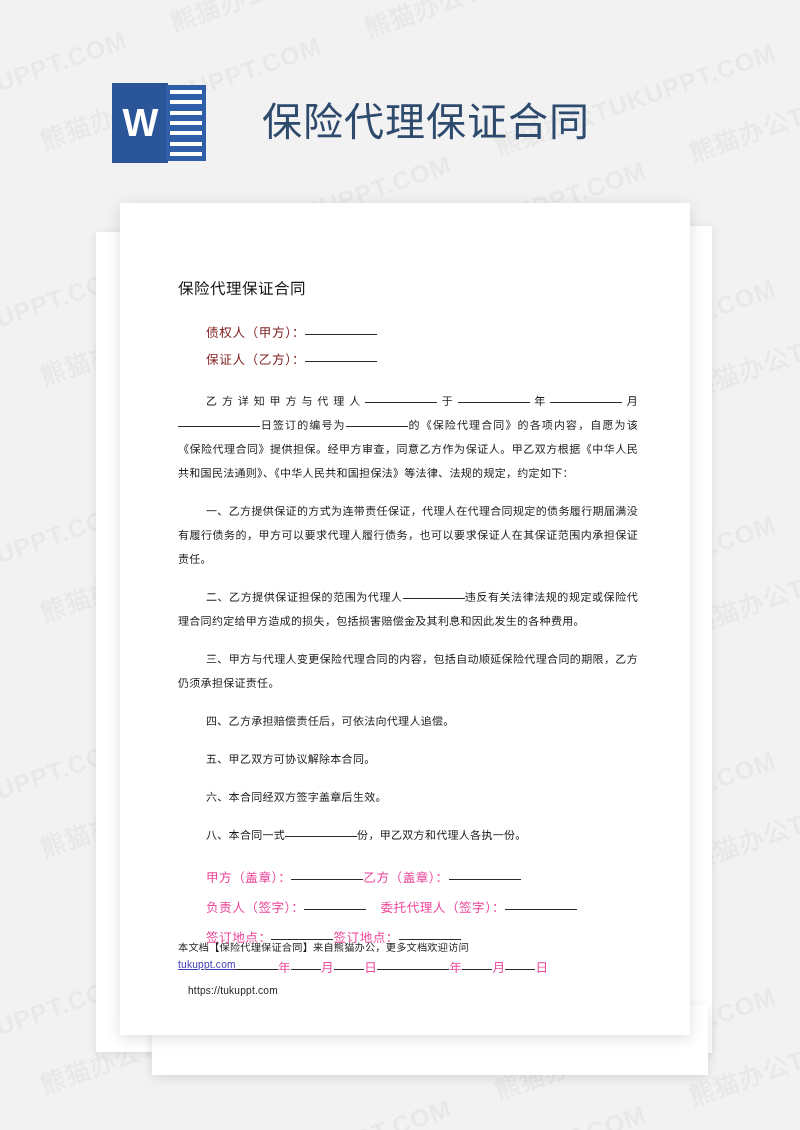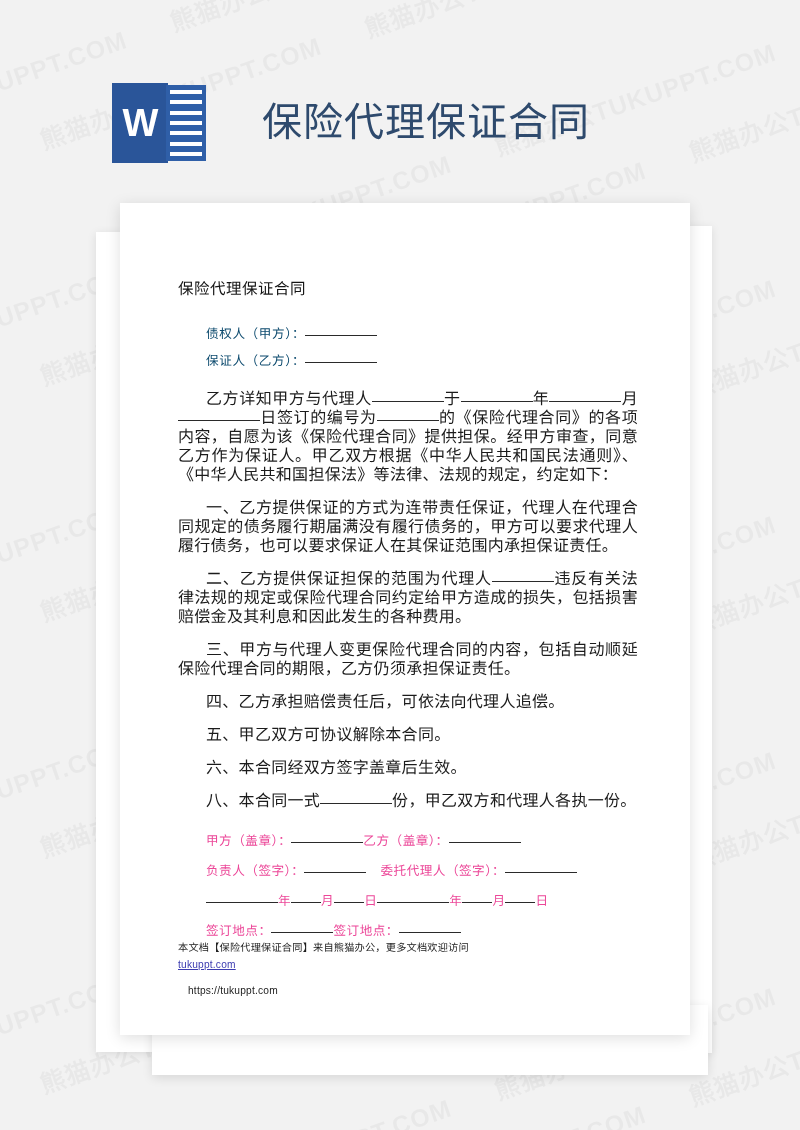--- a/index.html
+++ b/index.html
@@ -141,28 +141,29 @@
     font-weight: normal;
     color: #141414;
     letter-spacing: 0.5px;
     margin: 0 0 23px 0;
   }
 
   .party-line {
     font-size: 12.6px;
     line-height: 27px;
     padding-left: 28px;
-    color: #0c4a6e;
+    color: #7f1d1d;
     white-space: nowrap;
     letter-spacing: 0.6px;
+    font-family: Liberation Mono, monospace;
   }
 
   .para {
-    font-size: 16px;
-    line-height: 19px;
+    font-size: 11px;
+    line-height: 24px;
     margin: 14px 0 0 0;
     text-align: justify;
     text-justify: inter-ideograph;
     color: #1b1b1b;
     letter-spacing: 0.3px;
   }
   .para.indent { text-indent: 28px; }
   .para.first-stretch { letter-spacing: 0.3px; }
 
   .blank {
@@ -290,23 +291,23 @@
 
 
     <p class="para indent"><span>八、本合同一式</span><span class="blank b-lg"></span><span>份，甲乙双方和代理人各执一份。</span></p>
 
     <div class="sig-block">
 
       <div class="sig-line"><span>甲方（盖章）：</span><span class="blank b-lg"></span><span>乙方（盖章）：</span><span class="blank b-lg"></span></div>
 
       <div class="sig-line"><span>负责人（签字）：</span><span class="blank b-md"></span><span class="gap"></span><span>委托代理人（签字）：</span><span class="blank b-lg"></span></div>
 
+      <div class="sig-line"><span>签订地点：</span><span class="blank b-md"></span><span>签订地点：</span><span class="blank b-md"></span></div>
+
       <div class="sig-line"><span class="blank b-lg"></span><span>年</span><span class="blank b-xs"></span><span>月</span><span class="blank b-xs"></span><span>日</span><span class="blank b-lg"></span><span>年</span><span class="blank b-xs"></span><span>月</span><span class="blank b-xs"></span><span>日</span></div>
-
-      <div class="sig-line"><span>签订地点：</span><span class="blank b-md"></span><span>签订地点：</span><span class="blank b-md"></span></div>
 
     </div>
 
   </div>
 
   <div id="footer-note">
     <span>本文档【保险代理保证合同】来自熊猫办公，更多文档欢迎访问</span><br>
     <span id="footer-link">tukuppt.com</span>
   </div>
 

